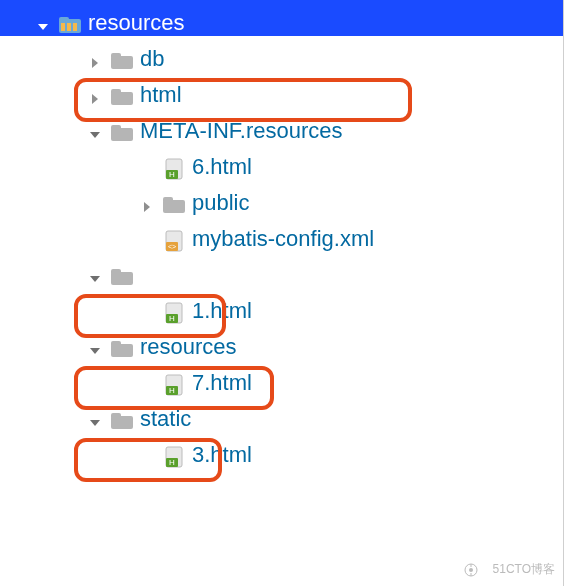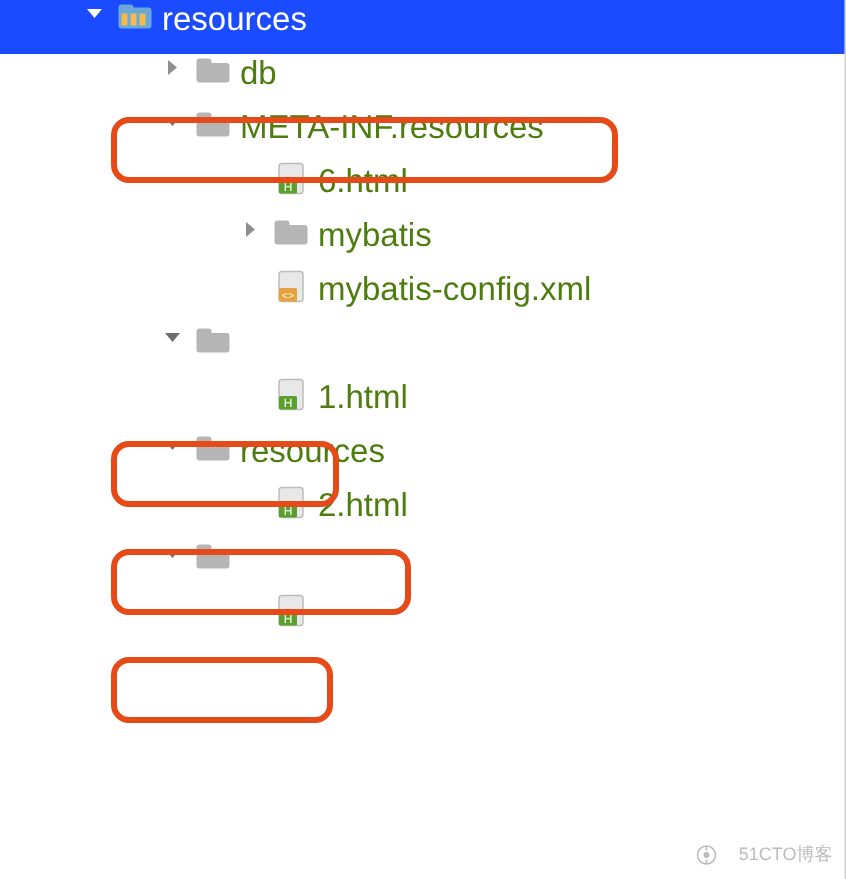--- a/index.html
+++ b/index.html
@@ -9,24 +9,23 @@
     background:#fff;
     width:564px;
     height:586px;
     overflow:hidden;
     position:relative;
     border-right:1px solid #cfcfcf;
   }
   .tree { position:relative; }
   .row {
     display:flex;
-    align-items:flex-start;
+    align-items:flex-end;
     height:36px;
     white-space:nowrap;
-    padding-left:20px;
   }
   .row.selected {
     background:#1a4bff;
     color:#fff;
   }
   .indent { display:inline-block; height:1px; }
   .arrow {
     width:18px;
     height:18px;
     margin-right:6px;
@@ -40,21 +39,21 @@
   .ficon {
     width:24px;
     height:22px;
     margin-right:6px;
     display:inline-flex;
     align-items:center;
     justify-content:center;
     flex:0 0 24px;
   }
   .ficon svg { display:block; }
-  .label { color:#4d7c0f; }
+  .label { color:#0369a1; }
   .selected .label { color:#fff; }
   .hlbox {
     position:absolute;
     border:4px solid #e64a19;
     border-radius:12px;
     pointer-events:none;
   }
   .watermark {
     position:absolute;
     right:8px;
@@ -100,20 +99,35 @@
           <rect x="1" y="5" width="22" height="13" rx="2" fill="#b5b5b5"></rect>
           <rect x="1" y="2" width="10" height="6" rx="2" fill="#b5b5b5"></rect>
         </svg>
       </span>
       <span class="label">db</span>
     </div>
     <div class="row">
       <span class="indent" style="width: 86px;"></span>
       <span class="arrow">
         <svg width="14" height="14" viewBox="0 0 14 14">
+          <path d="M4 2l6 5-6 5z" fill="#8f8f8f"></path>
+        </svg>
+      </span>
+      <span class="ficon">
+        <svg width="24" height="20" viewBox="0 0 24 20">
+          <rect x="1" y="5" width="22" height="13" rx="2" fill="#b5b5b5"></rect>
+          <rect x="1" y="2" width="10" height="6" rx="2" fill="#b5b5b5"></rect>
+        </svg>
+      </span>
+      <span class="label">html</span>
+    </div>
+    <div class="row">
+      <span class="indent" style="width: 86px;"></span>
+      <span class="arrow">
+        <svg width="14" height="14" viewBox="0 0 14 14">
           <path d="M2 4l5 6 5-6z" fill="#6f6f6f"></path>
         </svg>
       </span>
       <span class="ficon">
         <svg width="24" height="20" viewBox="0 0 24 20">
           <rect x="1" y="5" width="22" height="13" rx="2" fill="#b5b5b5"></rect>
           <rect x="1" y="2" width="10" height="6" rx="2" fill="#b5b5b5"></rect>
         </svg>
       </span>
       <span class="label">META-INF.resources</span>
@@ -136,21 +150,21 @@
         <svg width="14" height="14" viewBox="0 0 14 14">
           <path d="M4 2l6 5-6 5z" fill="#8f8f8f"></path>
         </svg>
       </span>
       <span class="ficon">
         <svg width="24" height="20" viewBox="0 0 24 20">
           <rect x="1" y="5" width="22" height="13" rx="2" fill="#b5b5b5"></rect>
           <rect x="1" y="2" width="10" height="6" rx="2" fill="#b5b5b5"></rect>
         </svg>
       </span>
-      <span class="label">mybatis</span>
+      <span class="label">public</span>
     </div>
     <div class="row">
       <span class="indent" style="width: 138px;"></span>
       <span class="spacer-arrow"></span>
       <span class="ficon">
         <svg width="22" height="22" viewBox="0 0 22 22">
           <rect x="3" y="1" width="16" height="20" rx="2" fill="#e8e8e8" stroke="#bcbcbc"></rect>
           <rect x="3" y="12" width="12" height="9" rx="1" fill="#e6a23c"></rect>
           <text x="9" y="19" font-size="7" fill="#fff" text-anchor="middle" font-family="Arial">&lt;&gt;</text>
         </svg>
@@ -201,46 +215,48 @@
     <div class="row">
       <span class="indent" style="width: 138px;"></span>
       <span class="spacer-arrow"></span>
       <span class="ficon">
         <svg width="22" height="22" viewBox="0 0 22 22">
           <rect x="3" y="1" width="16" height="20" rx="2" fill="#e8e8e8" stroke="#bcbcbc"></rect>
           <rect x="3" y="12" width="12" height="9" rx="1" fill="#5aa02c"></rect>
           <text x="9" y="19" font-size="8" fill="#fff" text-anchor="middle" font-family="Arial">H</text>
         </svg>
       </span>
-      <span class="label">2.html</span>
-    </div>
-    <div class="row">
-      <span class="indent" style="width: 86px;"></span>
-      <span class="arrow">
-        <svg width="14" height="14" viewBox="0 0 14 14">
-          <path d="M2 4l5 6 5-6z" fill="#6f6f6f"></path>
-        </svg>
-      </span>
-      <span class="ficon">
-        <svg width="24" height="20" viewBox="0 0 24 20">
-          <rect x="1" y="5" width="22" height="13" rx="2" fill="#b5b5b5"></rect>
-          <rect x="1" y="2" width="10" height="6" rx="2" fill="#b5b5b5"></rect>
-        </svg>
-      </span>
-    </div>
-    <div class="row">
-      <span class="indent" style="width: 138px;"></span>
-      <span class="spacer-arrow"></span>
-      <span class="ficon">
-        <svg width="22" height="22" viewBox="0 0 22 22">
-          <rect x="3" y="1" width="16" height="20" rx="2" fill="#e8e8e8" stroke="#bcbcbc"></rect>
-          <rect x="3" y="12" width="12" height="9" rx="1" fill="#5aa02c"></rect>
-          <text x="9" y="19" font-size="8" fill="#fff" text-anchor="middle" font-family="Arial">H</text>
-        </svg>
-      </span>
+      <span class="label">7.html</span>
+    </div>
+    <div class="row">
+      <span class="indent" style="width: 86px;"></span>
+      <span class="arrow">
+        <svg width="14" height="14" viewBox="0 0 14 14">
+          <path d="M2 4l5 6 5-6z" fill="#6f6f6f"></path>
+        </svg>
+      </span>
+      <span class="ficon">
+        <svg width="24" height="20" viewBox="0 0 24 20">
+          <rect x="1" y="5" width="22" height="13" rx="2" fill="#b5b5b5"></rect>
+          <rect x="1" y="2" width="10" height="6" rx="2" fill="#b5b5b5"></rect>
+        </svg>
+      </span>
+      <span class="label">static</span>
+    </div>
+    <div class="row">
+      <span class="indent" style="width: 138px;"></span>
+      <span class="spacer-arrow"></span>
+      <span class="ficon">
+        <svg width="22" height="22" viewBox="0 0 22 22">
+          <rect x="3" y="1" width="16" height="20" rx="2" fill="#e8e8e8" stroke="#bcbcbc"></rect>
+          <rect x="3" y="12" width="12" height="9" rx="1" fill="#5aa02c"></rect>
+          <text x="9" y="19" font-size="8" fill="#fff" text-anchor="middle" font-family="Arial">H</text>
+        </svg>
+      </span>
+      <span class="label">3.html</span>
     </div>
   </div>
 
 <div id="highlights">
     <div class="hlbox" style="top: 78px; left: 74px; width: 338px; height: 44px;"></div>
     <div class="hlbox" style="top: 294px; left: 74px; width: 152px; height: 44px;"></div>
     <div class="hlbox" style="top: 366px; left: 74px; width: 200px; height: 44px;"></div>
     <div class="hlbox" style="top: 438px; left: 74px; width: 148px; height: 44px;"></div>
   </div>
 

